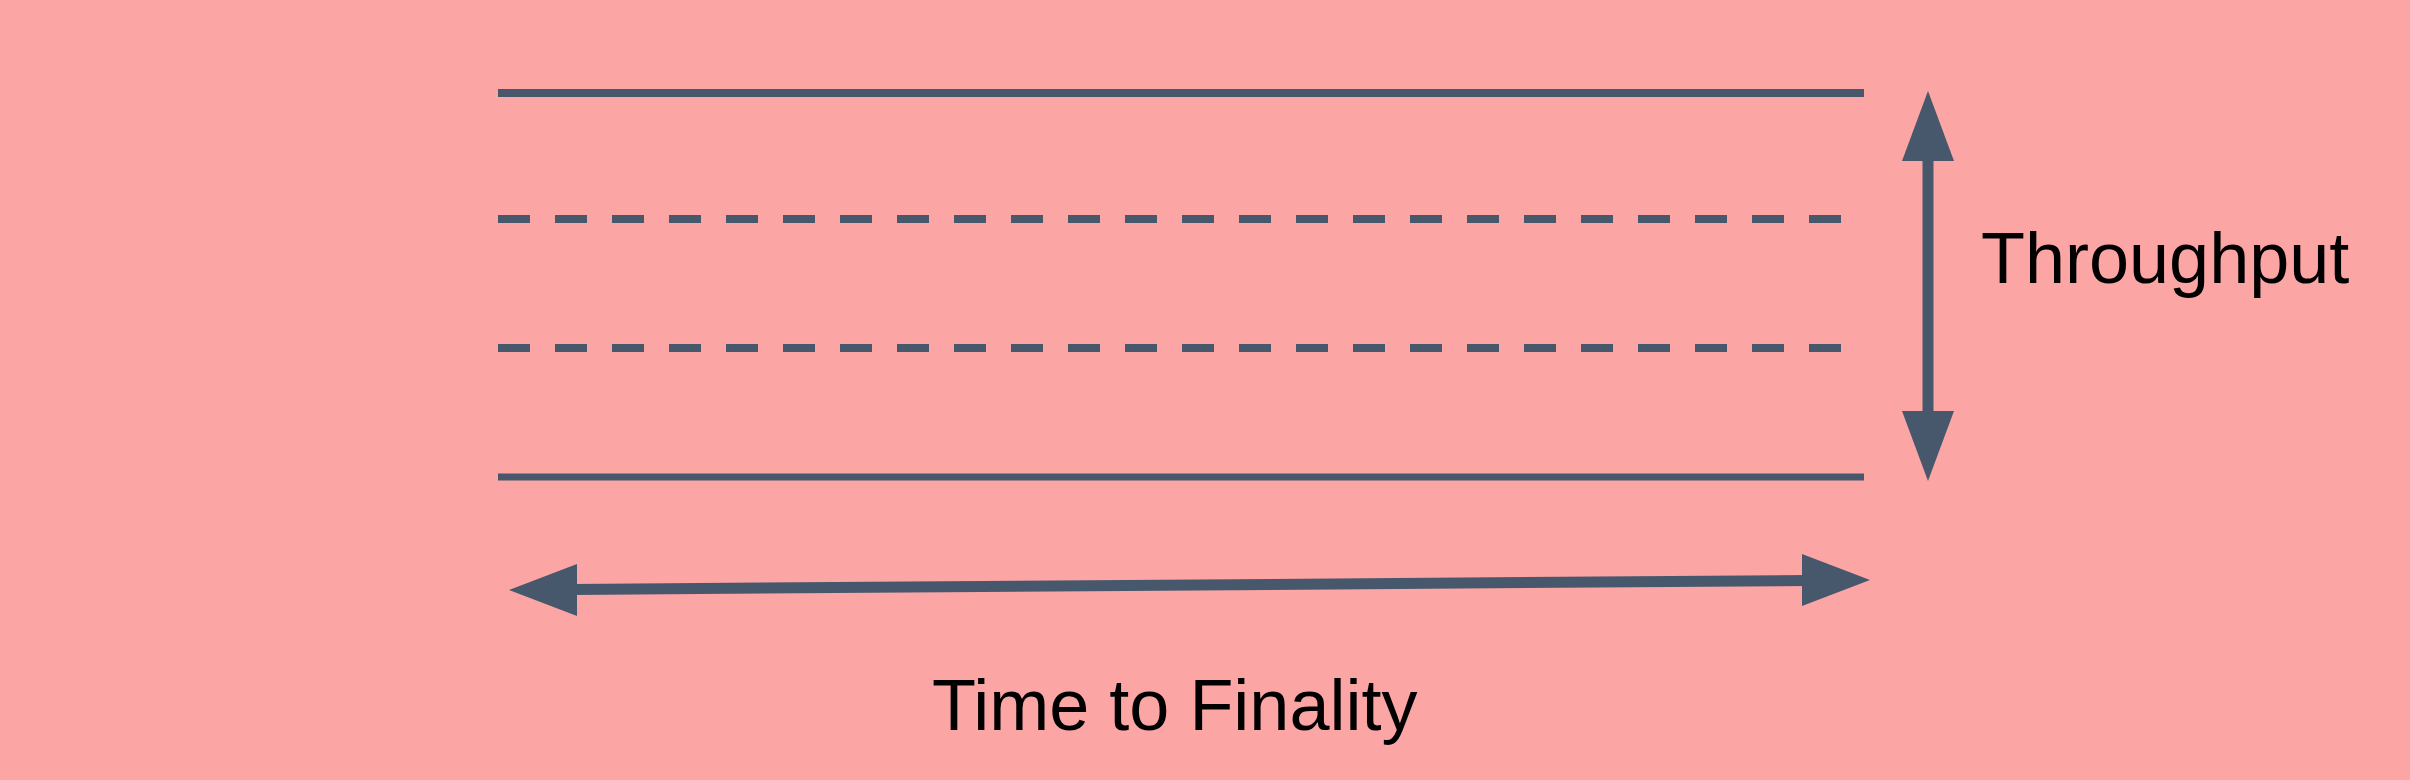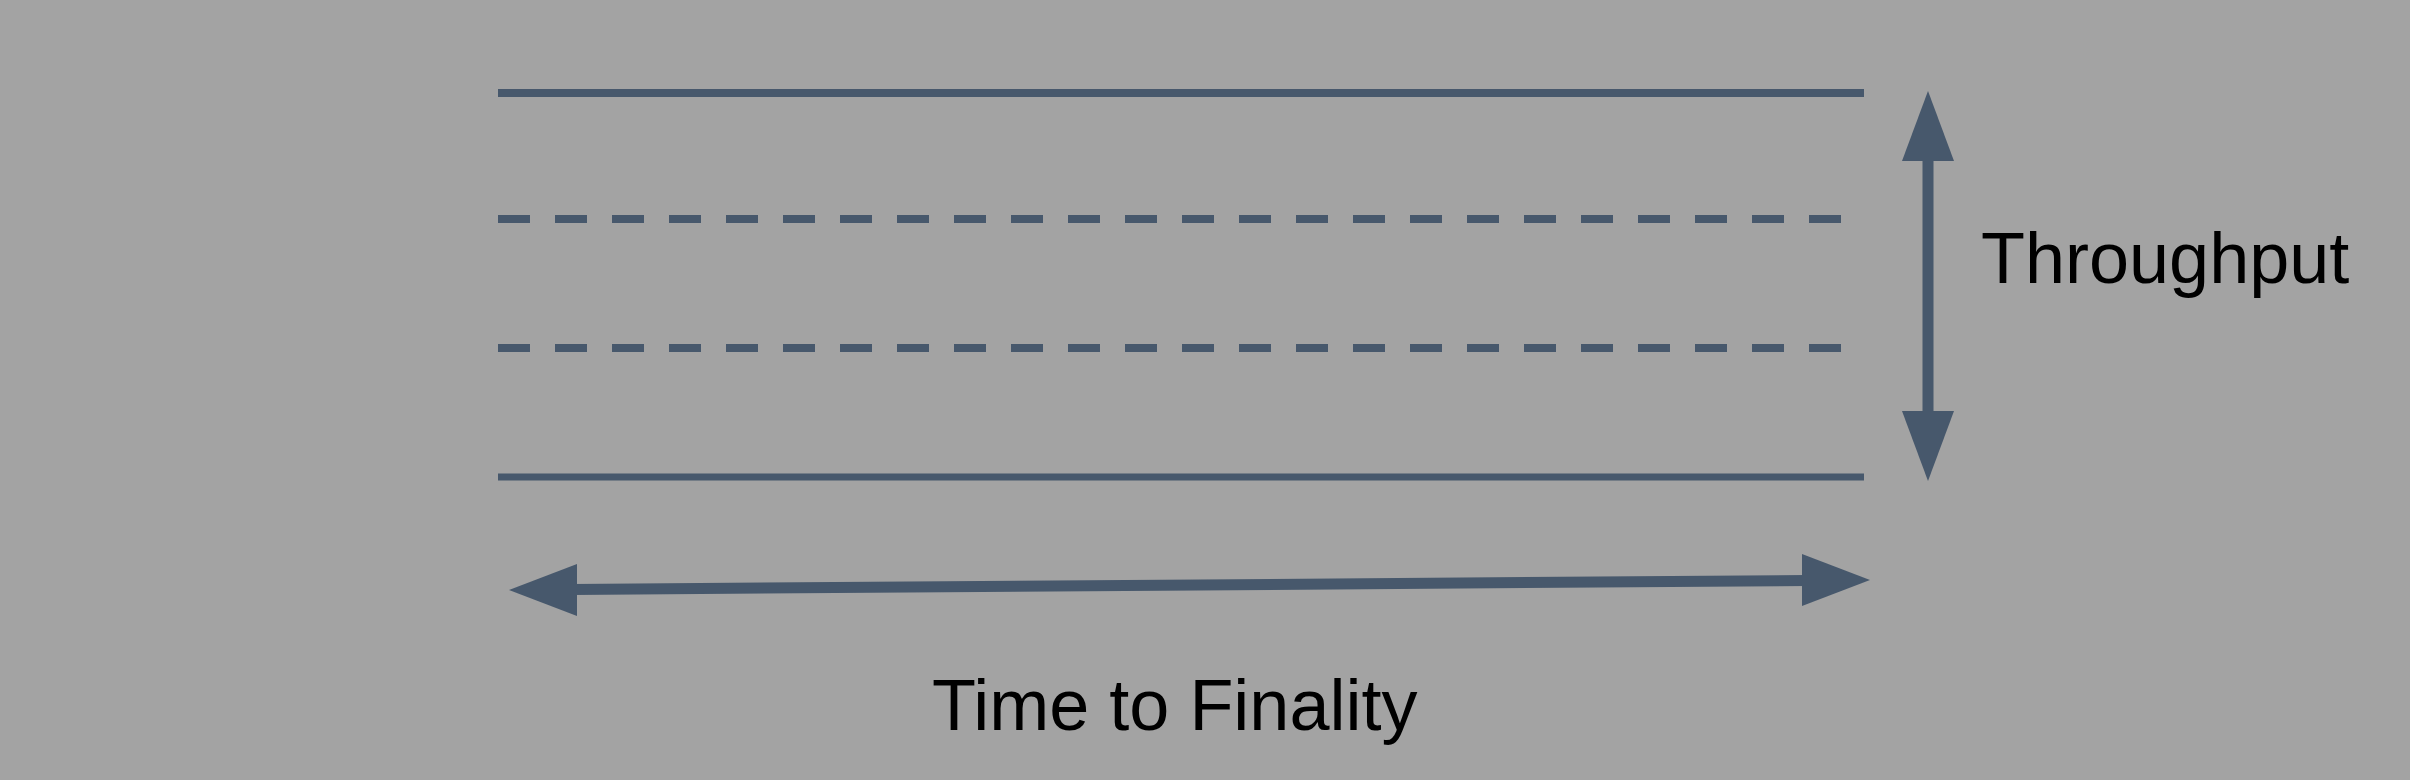--- a/index.html
+++ b/index.html
@@ -5,21 +5,21 @@
   html, body {
     margin: 0;
     padding: 0;
     background: #ffffff;
     font-family: "Liberation Sans", sans-serif;
   }
   .canvas {
     position: relative;
     width: 2410px;
     height: 780px;
-    background: #a3a3a3;
+    background: #fca5a5;
     overflow: hidden;
   }
   .diagram-svg {
     position: absolute;
     top: 0;
     left: 0;
     width: 2410px;
     height: 780px;
     display: block;
   }

